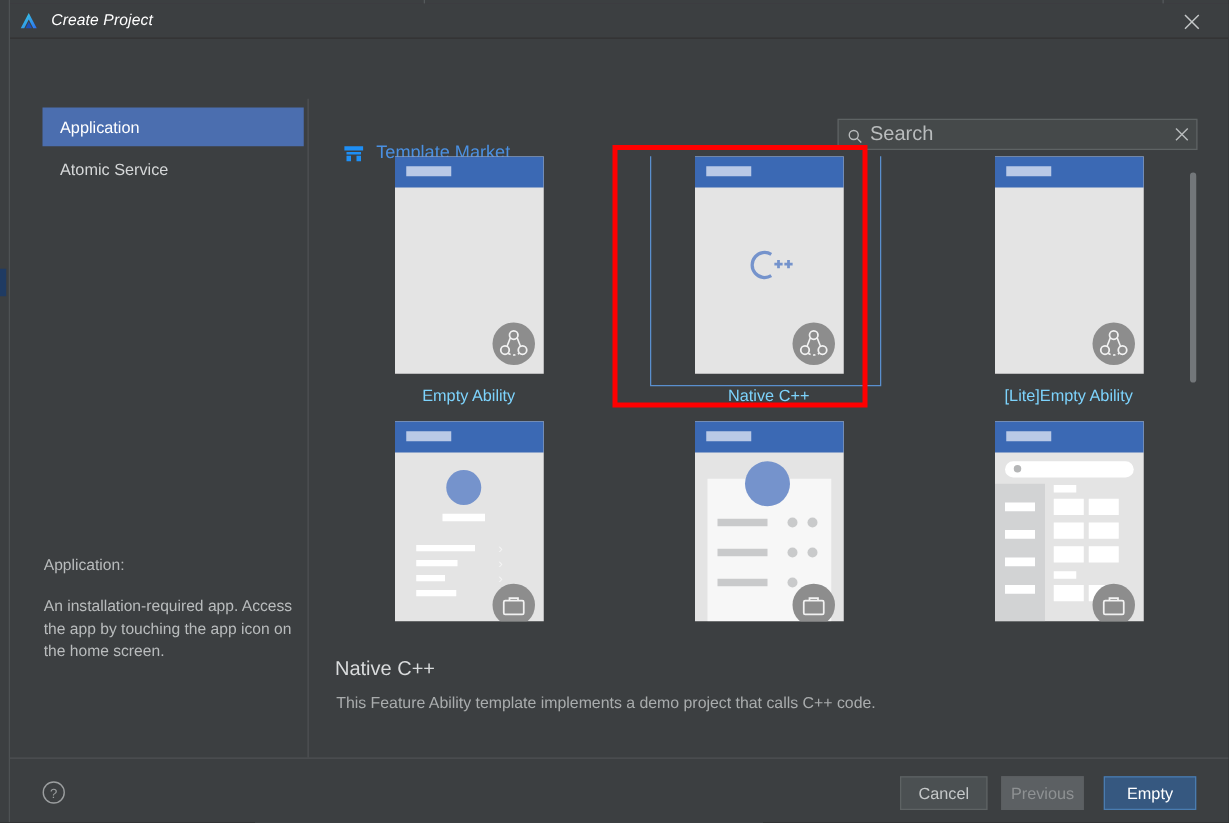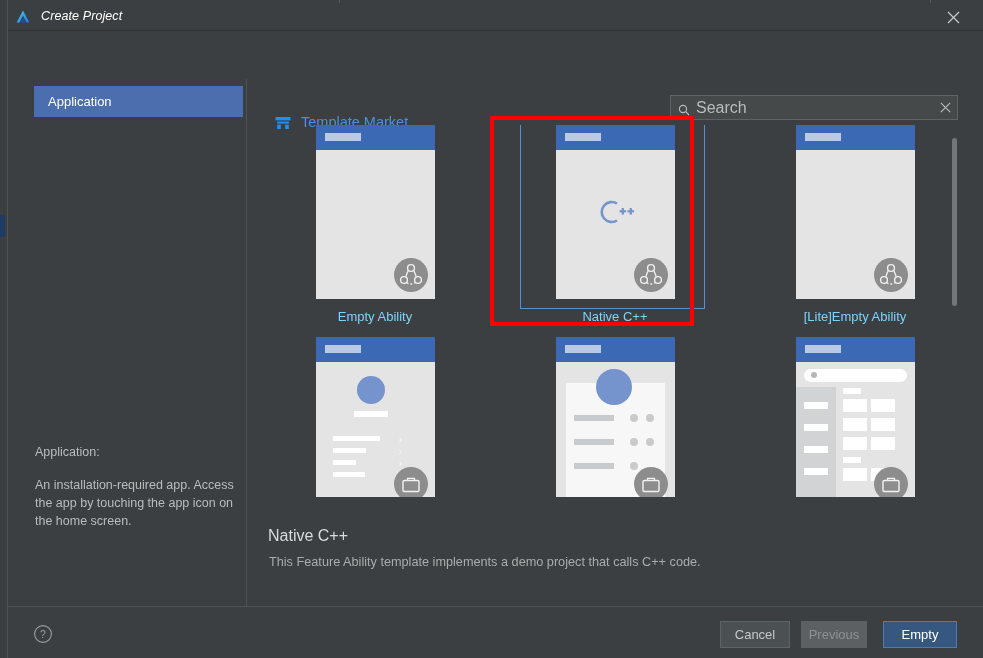--- a/index.html
+++ b/index.html
@@ -372,20 +372,21 @@
         <svg width="13" height="13" viewBox="0 0 13 13">
           <line x1="1" y1="1" x2="12" y2="12" stroke="#c5c8c9" stroke-width="1.2"></line>
           <line x1="12" y1="1" x2="1" y2="12" stroke="#c5c8c9" stroke-width="1.2"></line>
         </svg>
       </span>
     </div>
 
 
     <div class="cat-panel">
       <div class="cat-item cat-item-0 selected">Application</div>
+      <div class="cat-item cat-item-1">Atomic Service</div>
       <div class="cat-desc cat-desc-body">An installation-required app. Access the app by touching the app icon on the home screen.</div>
       <div class="cat-desc cat-desc-title">Application:</div>
     </div>
 
     <div class="market">
       <span class="market-icon">
         <svg width="18" height="18" viewBox="0 0 18 18">
           <rect x="1.5" y="3" width="15" height="3.4" fill="#1e8ff5"></rect>
           <rect x="3.2" y="7.6" width="11.6" height="2" fill="#1e8ff5"></rect>
           <rect x="3.2" y="10.6" width="3.6" height="4.4" fill="#1e8ff5"></rect>

